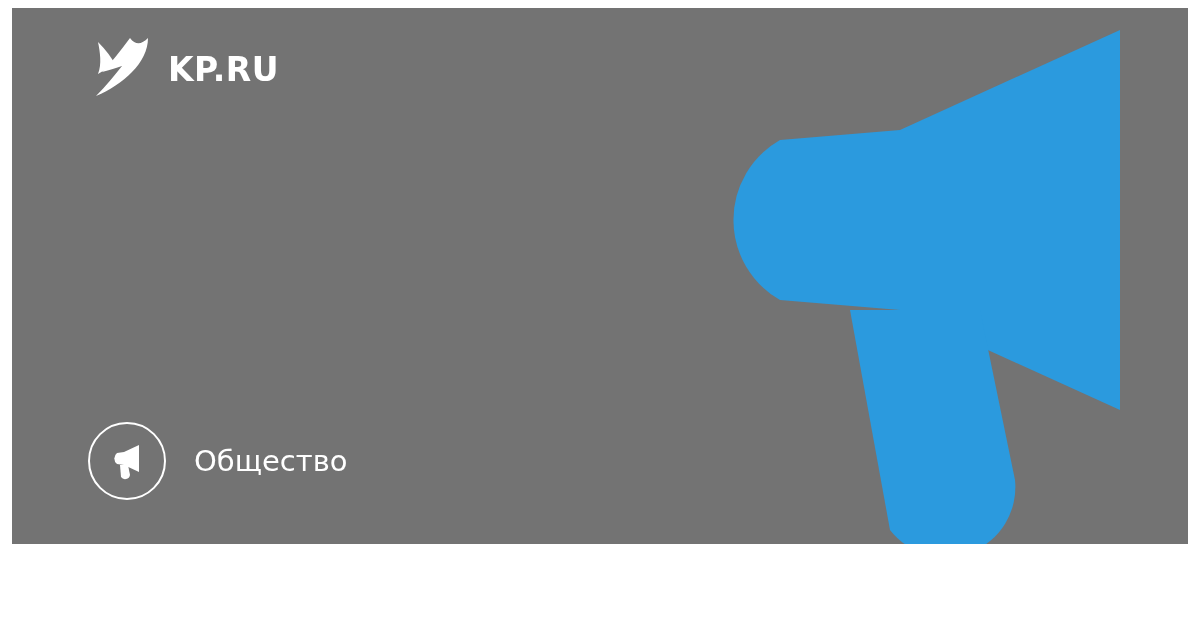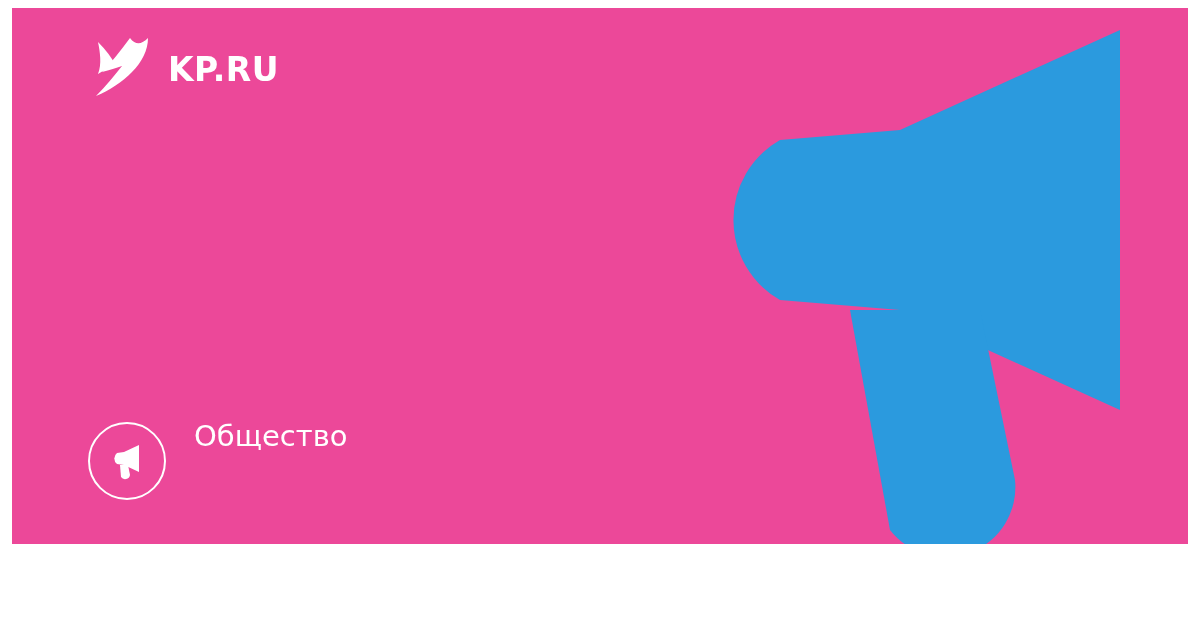--- a/index.html
+++ b/index.html
@@ -10,21 +10,21 @@
     width: 1200px;
     height: 630px;
     background: #ffffff;
     font-family: "DejaVu Sans", "Liberation Sans", sans-serif;
     overflow: hidden;
   }
   .card {
     position: relative;
     width: 1200px;
     height: 552px;
-    background: #ec4899;
+    background: #737373;
     overflow: hidden;
     box-sizing: border-box;
   }
   
   .frame-top, .frame-bottom {
     position: absolute;
     left: 0;
     width: 1200px;
     height: 8px;
     background: #ffffff;
@@ -92,20 +92,21 @@
     z-index: 20;
     white-space: pre-line;
   }
 
   
   .footer {
     position: absolute;
     left: 88px;
     bottom: 52px;
     display: flex;
+    align-items: center;
     gap: 28px;
     z-index: 20;
   }
   .cat-icon {
     width: 78px;
     height: 78px;
     border-radius: 50%;
     border: 2px solid #ffffff;
     display: flex;
     align-items: center;

